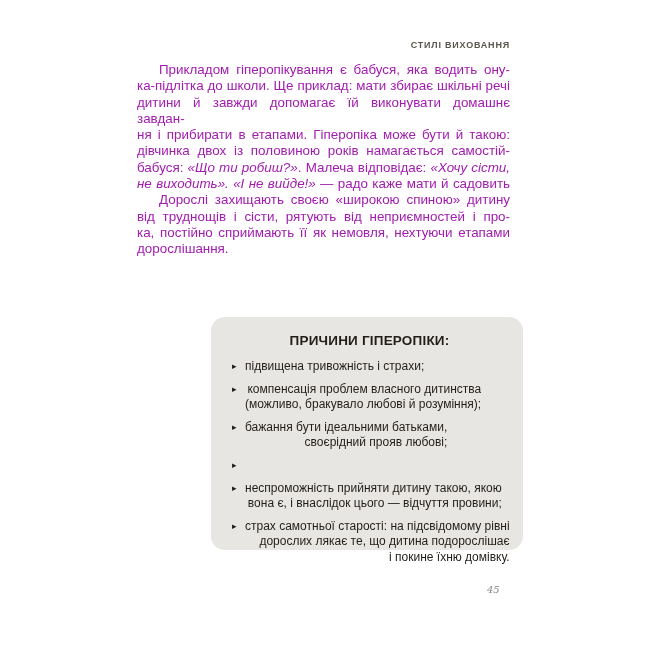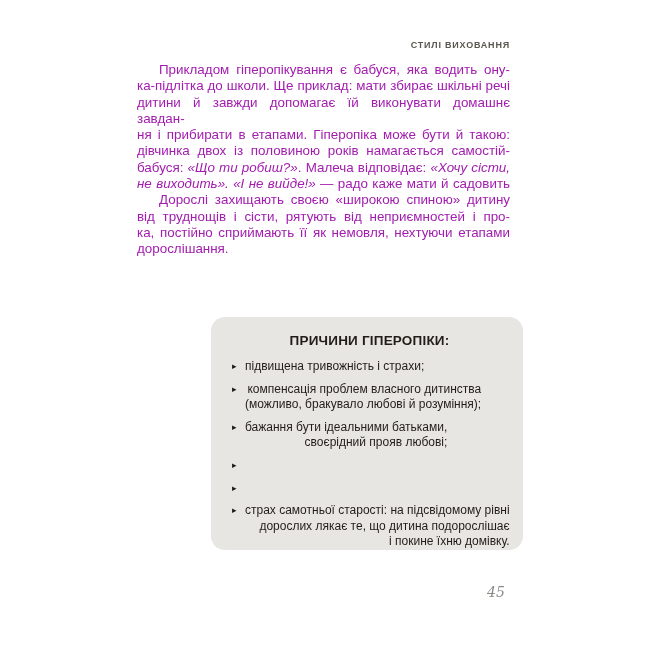--- a/index.html
+++ b/index.html
@@ -89,21 +89,21 @@
     font-size: 12px;
     line-height: 15.6px;
     text-align: right;
   }
   .folio {
     position: absolute;
     left: 487px;
     top: 584px;
     font-family: "DejaVu Serif", serif;
     font-style: italic;
-    font-size: 14px;
+    font-size: 10px;
     color: #8b8b85;
   }
 </style>
 </head>
 <body>
 
 <div class="page" style="background: rgb(255, 255, 255);">
   <div class="running-head" style="color: rgb(90, 86, 79);">СТИЛІ ВИХОВАННЯ</div>
 
   <div class="body-text">
@@ -139,20 +139,22 @@
         <li class="bullet-item">
           <span class="bullet-marker">▸</span>
           <span class="bullet-text">бажання бути ідеальними батьками,
 своєрідний прояв любові;</span>
         </li>
         <li class="bullet-item">
           <span class="bullet-marker">▸</span>
         </li>
         <li class="bullet-item">
           <span class="bullet-marker">▸</span>
+          <span class="bullet-text">неспроможність прийняти дитину такою, якою
+вона є, і внаслідок цього — відчуття провини;</span>
         </li>
         <li class="bullet-item">
           <span class="bullet-marker">▸</span>
           <span class="bullet-text">страх самотньої старості: на підсвідомому рівні
 дорослих лякає те, що дитина подорослішає
 і покине їхню домівку.</span>
         </li>
       </ul>
   </div>
 

